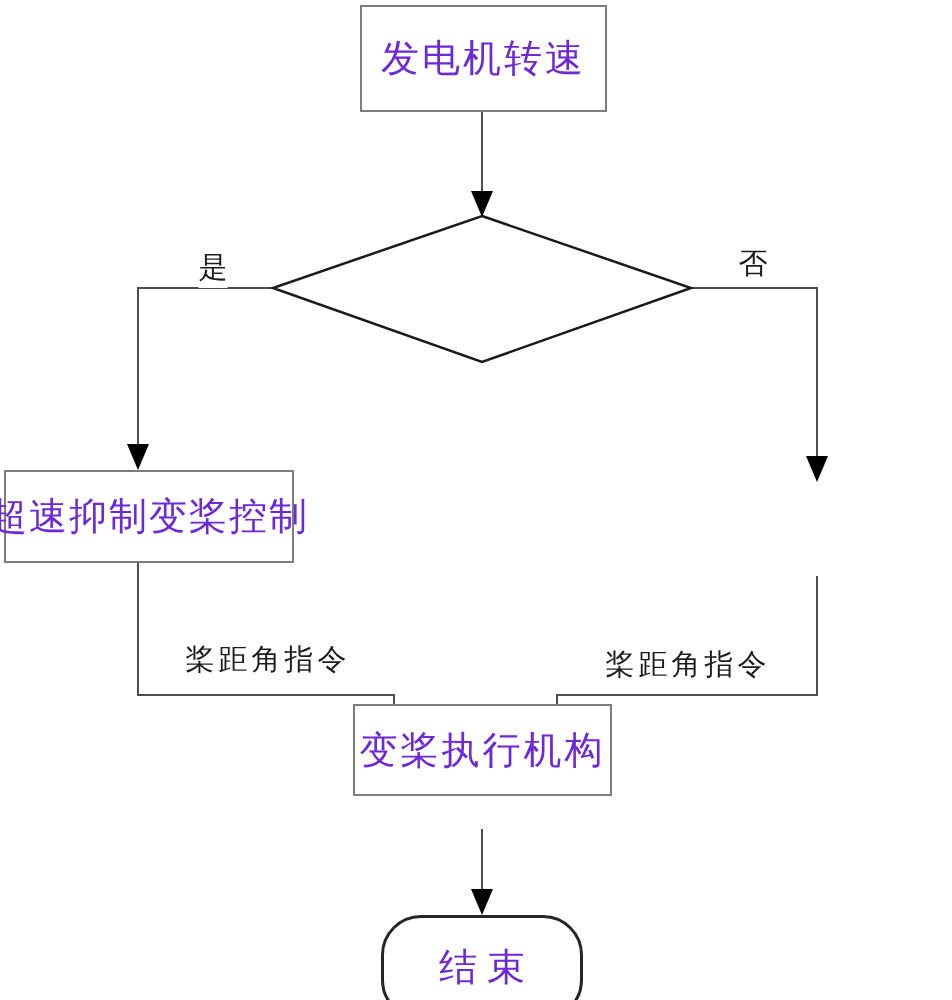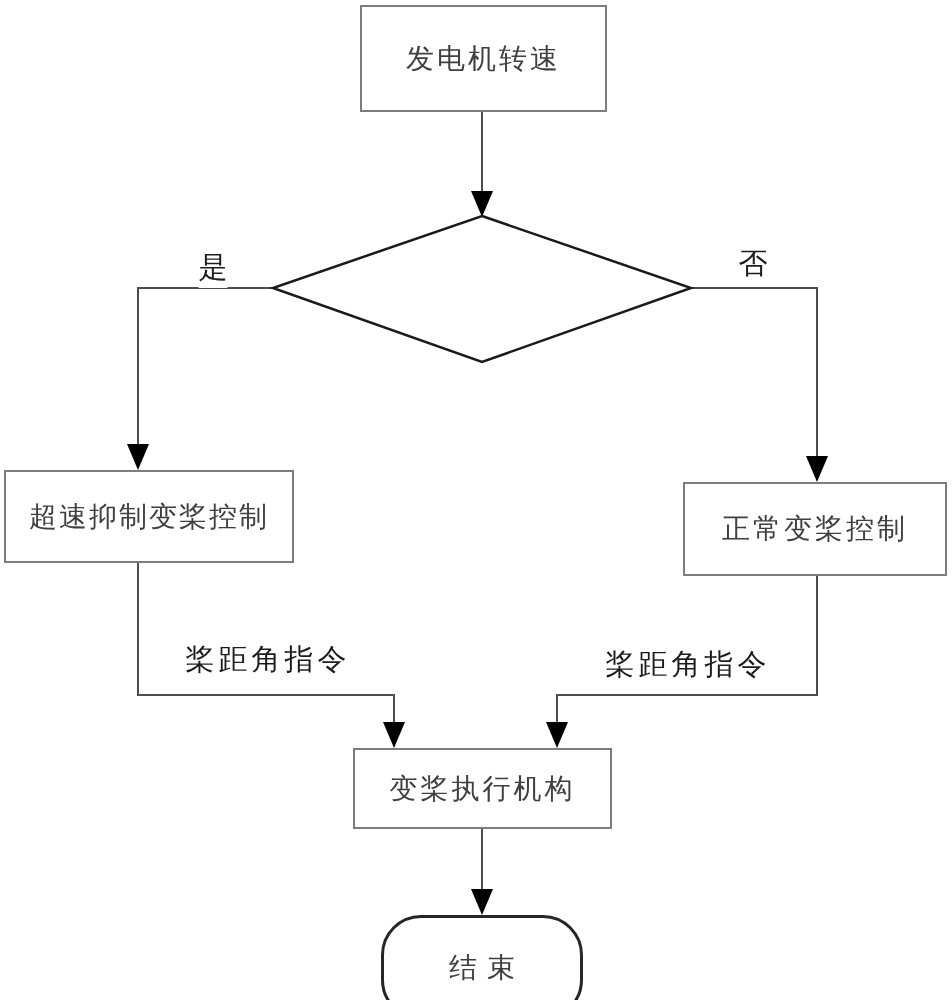--- a/index.html
+++ b/index.html
@@ -24,30 +24,30 @@
     height: 1000px;
   }
   .node {
     position: absolute;
     display: flex;
     align-items: center;
     justify-content: center;
     background: #ffffff;
     border: 2px solid #7d7d7d;
     box-sizing: border-box;
-    font-size: 28px;
+    font-size: 38px;
     letter-spacing: 3px;
-    color: #404040;
+    color: #6d28d9;
     white-space: nowrap;
     z-index: 2;
   }
   .node-start     { left: 360px; top: 5px;   width: 247px; height: 107px; }
   .node-overspeed { left: 4px;   top: 470px; width: 290px; height: 93px;  letter-spacing: 2px; }
   .node-normal    { left: 683px; top: 482px; width: 264px; height: 94px;  }
-  .node-actuator  { left: 353px; top: 748px; width: 259px; height: 81px;  }
+  .node-actuator  { left: 353px; top: 704px; width: 259px; height: 92px;  }
   .node-end {
     left: 381px; top: 915px; width: 202px; height: 105px;
     border: 3px solid #262626;
     border-radius: 40px;
     letter-spacing: 10px;
     padding-left: 10px; 
   }
   .decision-label {
     position: absolute;
     left: 482px;
@@ -101,23 +101,20 @@
 
   <div class="node node-start">
     <span>发电机转速</span>
   </div>
 
 
   <div class="node node-overspeed">
     <span>超速抑制变桨控制</span>
   </div>
 
-  <div class="node node-normal">
-    <span>正常变桨控制</span>
-  </div>
 
   <div class="node node-actuator">
     <span>变桨执行机构</span>
   </div>
 
   <div class="node node-end">
     <span>结束</span>
   </div>
 
   <div class="edge-label edge-label-yes">是</div>

